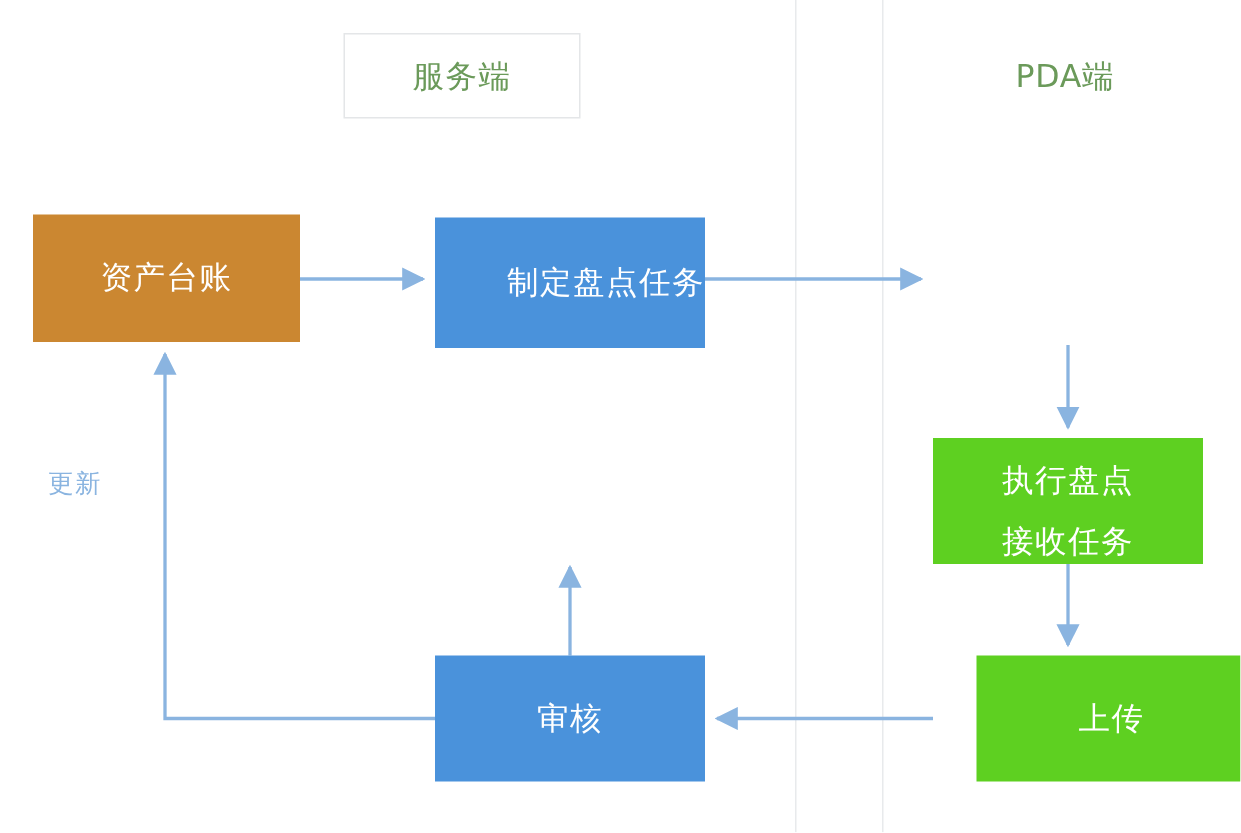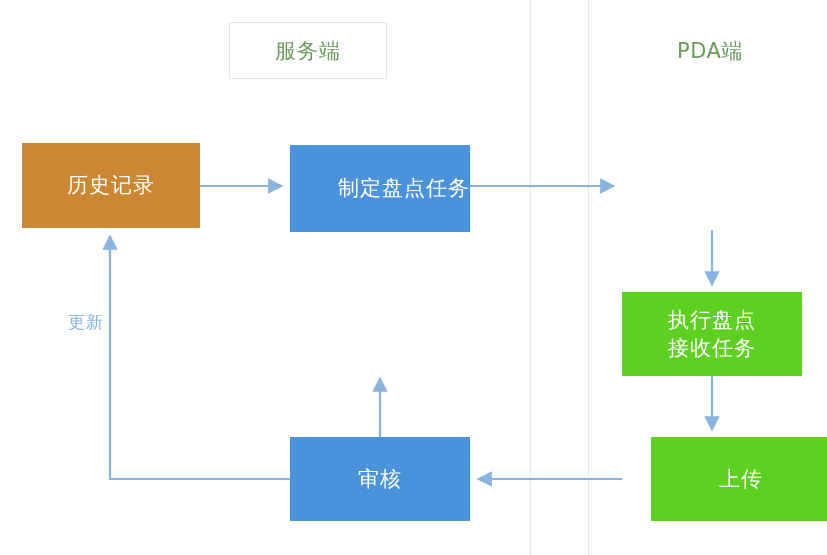--- a/index.html
+++ b/index.html
@@ -73,41 +73,40 @@
   .node-green  { background: #5ed021; }
 
   #node-asset-ledger     { left: 22px;  top: 143px; width: 178px; height: 85px; }
   #node-create-task      { left: 290px; top: 145px; width: 180px; height: 87px; justify-content: flex-end; }
   #node-receive-task     { left: 622px; top: 145px; width: 180px; height: 85px; }
   #node-history-analysis { left: 290px; top: 290px; width: 180px; height: 80px; }
   #node-execute-count    { left: 622px; top: 292px; width: 180px; height: 84px; }
   #node-review           { left: 290px; top: 437px; width: 180px; height: 84px; }
   #node-upload           { left: 622px; top: 437px; width: 180px; height: 84px; margin-left: 29px; }
 
-  .node-line { display: block; }
+  .node-line { display: block; margin-top: 13px; }
 
   
   #connectors {
     position: absolute;
     left: 0;
     top: 0;
     width: 827px;
     height: 555px;
     z-index: 2;
     pointer-events: none;
   }
 
   
   .edge-label {
     position: absolute;
     color: #8ab4e0;
     font-size: 17px;
     letter-spacing: 1px;
     z-index: 4;
-    margin-left: 36px;
   }
   #edge-label-update { left: 32px; top: 311px; }
 </style>
 </head>
 <body>
 
 <div id="canvas">
 
   <div class="lane-divider" id="divider-a"></div>
   <div class="lane-divider" id="divider-b"></div>
@@ -149,21 +148,21 @@
   </svg>
 
   <div class="lane-header-boxed" id="lane-header-server">
     <span>服务端</span>
   </div>
   <div class="lane-header-plain" id="lane-header-pda">
     <span>PDA端</span>
   </div>
 
   <div class="node node-orange" id="node-asset-ledger">
-    <span>历史记录</span>
+    <span>资产台账</span>
   </div>
 
   <div class="node node-blue" id="node-create-task">
     <span>制定盘点任务</span>
   </div>
 
 
 
   <div class="node node-green" id="node-execute-count">
     <span>

